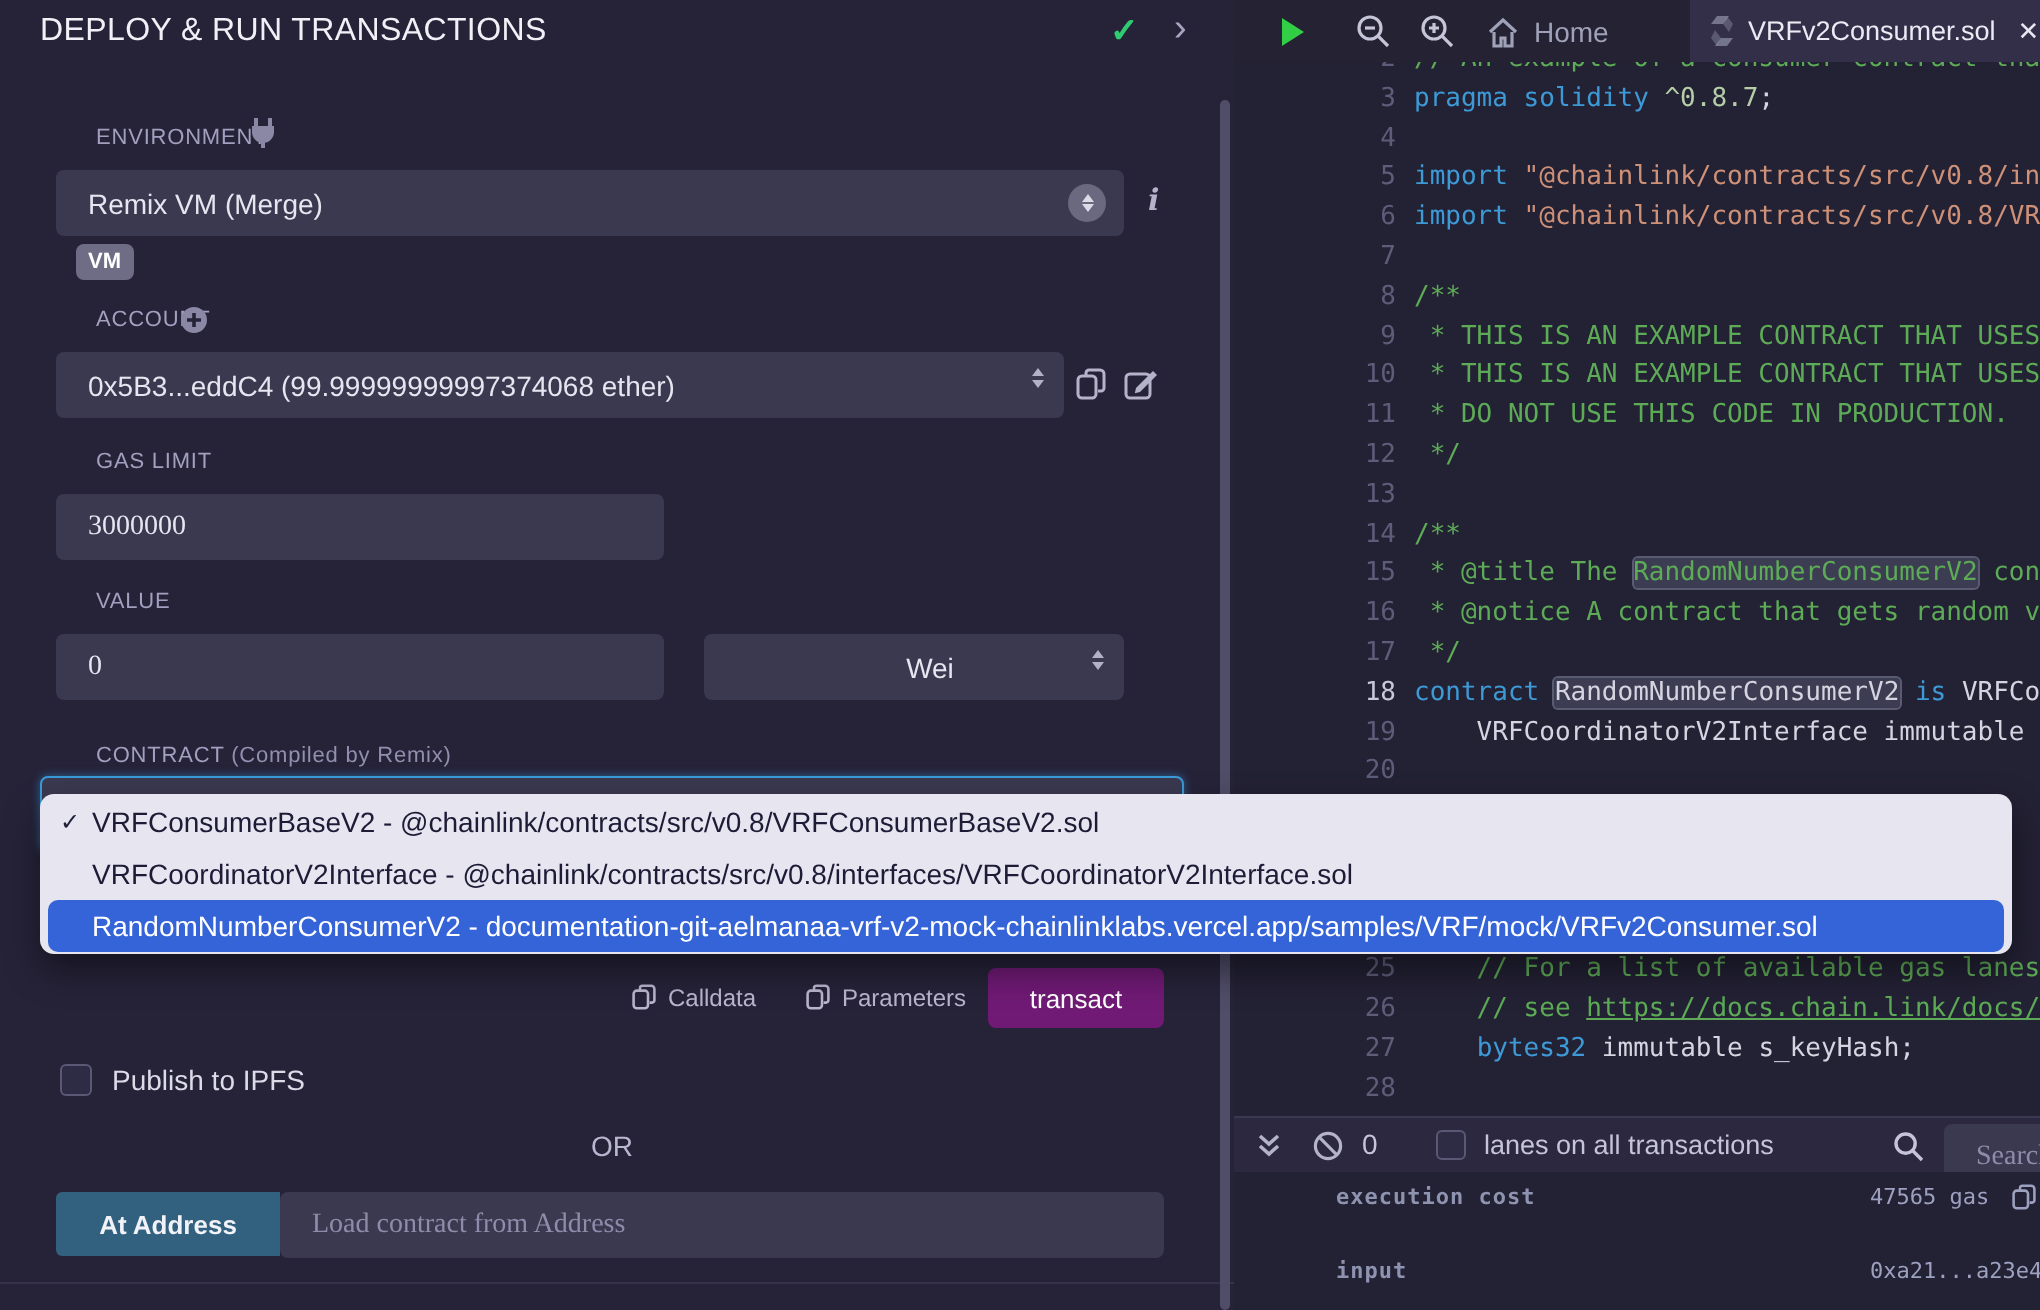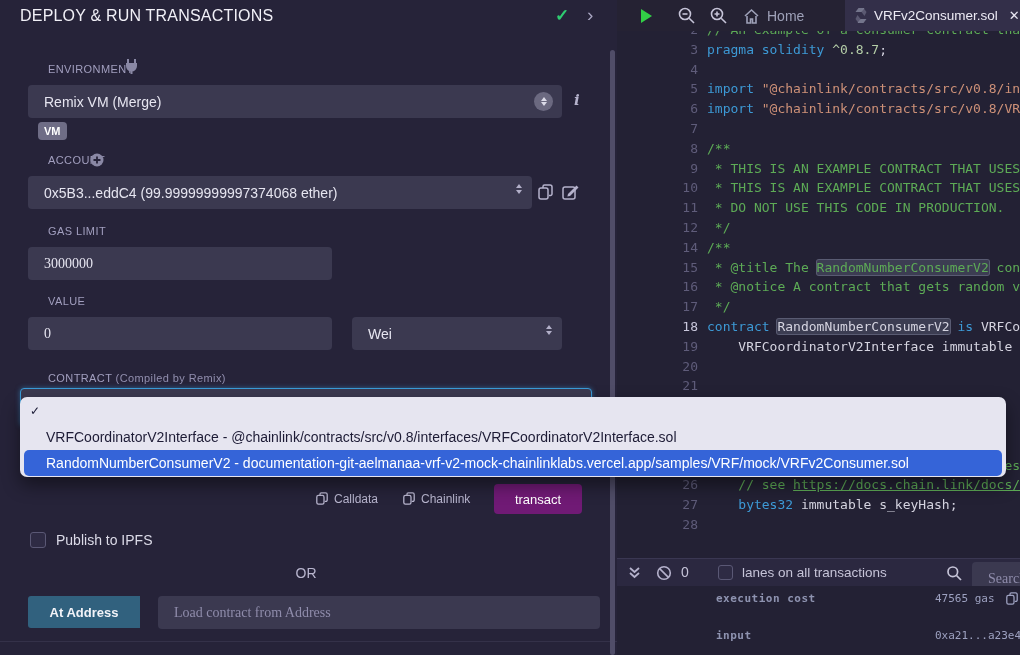--- a/index.html
+++ b/index.html
@@ -45,21 +45,21 @@
   .transact-btn{ position:absolute; left:494px; top:484px; width:88px; height:30px;
     background:#701a75; border:none; border-radius:4px; color:#ffffff; font-size:13px;
     font-family:"Liberation Sans",sans-serif; cursor:pointer; }
   .chk{ position:absolute; width:16px; height:16px; border:1px solid #5a5875; border-radius:3px;
     background:#2e2b44; cursor:pointer; }
   .publish-label{ position:absolute; left:56px; top:532px; font-size:14px; color:#dcdbe8; }
   .or-label{ position:absolute; left:0; top:565px; width:612px; text-align:center; font-size:14px; color:#b9b6cf; }
   .ataddr-btn{ position:absolute; left:28px; top:596px; width:112px; height:32px; background:#31617e;
     border:none; border-radius:3px 0 0 3px; color:#f2f3f8; font-weight:bold; font-size:13px;
     font-family:"Liberation Sans",sans-serif; cursor:pointer; }
-  .ataddr-input{ left:158px; top:596px; width:442px; height:32px; border-radius:0 3px 3px 0; background:#34314a; font-size:13px; }
+  .ataddr-input{ left:140px; top:596px; width:442px; height:32px; border-radius:0 3px 3px 0; background:#34314a; font-size:13px; }
   .panel-bottom-divider{ position:absolute; left:0; top:641px; width:617px; border-top:1px solid #343149; }
   .panel-scrollthumb{ position:absolute; left:610px; top:50px; width:5px; height:605px;
     background:#504d68; border-radius:3px; cursor:pointer; }
 
   
   .dropdown{ position:absolute; left:20px; top:397px; width:986px; height:80px; background:#e6e5f0;
     border-radius:7px; box-shadow:0 8px 18px rgba(0,0,0,.45); z-index:50; padding-top:1px; }
   .opt{ display:flex; align-items:center; height:26px; padding:0 10px; font-size:14px; color:#1d1b35;
     white-space:nowrap; overflow:hidden; cursor:pointer; }
   .opt-check{ width:16px; font-size:12px; color:#20203a; flex:0 0 16px; }
@@ -89,21 +89,21 @@
 
   
   .termbar{ position:absolute; left:0; top:558px; width:403px; height:28px; background:#2b2840;
     border-top:1px solid #3a3752; display:block; }
   .term-count{ position:absolute; left:64px; top:5px; font-size:14px; color:#c6c4d8; }
   .listen-label{ position:absolute; left:125px; top:6px; font-size:13.5px; color:#c6c4d8; white-space:nowrap; }
   .term-chk{ position:absolute; left:101px; top:6px; width:15px; height:15px; }
   .search-input{ left:355px; top:3px; width:70px; height:23px; background:#3b3950; font-size:13px; padding-left:8px; border-radius:3px; }
   .termbody{ position:absolute; left:0; top:586px; width:403px; height:69px; background:#232134; }
   .trow{ position:absolute; left:0; width:100%; height:16px; font-family:"DejaVu Sans Mono",monospace; font-size:11px; }
-  .trow .tkey{ position:absolute; left:51px; font-weight:bold; color:#8e93b0; letter-spacing:.5px;margin-left:48px; }
+  .trow .tkey{ position:absolute; left:51px; font-weight:bold; color:#8e93b0; letter-spacing:.5px; }
   .trow .tval{ position:absolute; left:318px; color:#9da1c0; white-space:nowrap; }
   .trow:nth-child(1){ top:6px; } .trow:nth-child(2){ top:43px; }
 </style>
 </head>
 <body>
 
 <div class="screen">
 
   <aside class="panel">
     <div class="panel-title">DEPLOY &amp; RUN TRANSACTIONS</div>
@@ -153,21 +153,21 @@
           <rect x="1" y="3" width="12" height="12" rx="2" fill="none" stroke="#b5b2cc" stroke-width="1.5"></rect>
           <path d="M6 10l8.5-8.5 2 2L8 12l-2.6.6z" fill="#b5b2cc"></path>
         </svg>
     </span>
 
     <span class="flabel" style="left:28px;top:225px;">GAS LIMIT</span>
     <input class="txt" style="left: 28px; top: 247px; width: 304px;" value="3000000">
 
     <span class="flabel" style="left:28px;top:295px;">VALUE</span>
     <input class="txt" style="left: 28px; top: 317px; width: 304px;" value="0">
-    <div class="ctrl" style="left:352px;top:317px;width:210px;">
+    <div class="ctrl" style="left:352px;top:317px;width:210px;justify-content:center;">
       <span class="val">Wei</span>
       <span class="caret-plain">
           <span class="tri-u"></span>
           <span class="tri-d"></span>
         </span>
     </div>
 
     <span class="flabel" style="left:28px;top:372px;">
       <span>CONTRACT</span>
       <span style="text-transform:none;color:#918eae;">(Compiled by Remix)</span>
@@ -180,21 +180,21 @@
           <path d="M5 4V2.5A1.5 1.5 0 0 1 6.5 1H12a2 2 0 0 1 2 2v7a1.5 1.5 0 0 1-1.5 1.5H11" fill="none" stroke="#b9b6cf" stroke-width="1.6"></path>
         </svg>
     </span>
     <span class="mini-label" style="left:334px;top:492px;">Calldata</span>
     <span class="icon-btn" style="position:absolute;left:403px;top:492px;">
       <svg width="12" height="13" viewBox="0 0 15 16">
           <rect x="1" y="4" width="9" height="11" rx="2" fill="none" stroke="#b9b6cf" stroke-width="1.6"></rect>
           <path d="M5 4V2.5A1.5 1.5 0 0 1 6.5 1H12a2 2 0 0 1 2 2v7a1.5 1.5 0 0 1-1.5 1.5H11" fill="none" stroke="#b9b6cf" stroke-width="1.6"></path>
         </svg>
     </span>
-    <span class="mini-label" style="left:421px;top:492px;">Chainlink</span>
+    <span class="mini-label" style="left:421px;top:492px;">Parameters</span>
     <button class="transact-btn">transact</button>
 
     <span class="chk" style="left:30px;top:532px;"></span>
     <span class="publish-label">Publish to IPFS</span>
 
     <div class="or-label">OR</div>
 
     <button class="ataddr-btn">At Address</button>
     <input class="txt ataddr-input" placeholder="Load contract from Address" style="">
 
@@ -252,20 +252,21 @@
           <div class="cline"><span class="ln">3</span><span class="ct"><span class="tk-kw">pragma solidity </span><span class="tk-num">^0.8.7</span><span class="tk-def">;</span></span></div>
           <div class="cline"><span class="ln">4</span><span class="ct"></span></div>
           <div class="cline"><span class="ln">5</span><span class="ct"><span class="tk-kw">import </span><span class="tk-str">"@chainlink/contracts/src/v0.8/interfaces/VRFCoordinatorV2Interface.sol";</span></span></div>
           <div class="cline"><span class="ln">6</span><span class="ct"><span class="tk-kw">import </span><span class="tk-str">"@chainlink/contracts/src/v0.8/VRFConsumerBaseV2.sol";</span></span></div>
           <div class="cline"><span class="ln">7</span><span class="ct"></span></div>
           <div class="cline"><span class="ln">8</span><span class="ct"><span class="tk-cmt">/**</span></span></div>
           <div class="cline"><span class="ln">9</span><span class="ct"><span class="tk-cmt"> * THIS IS AN EXAMPLE CONTRACT THAT USES HARDCODED VALUES FOR CLARITY.</span></span></div>
           <div class="cline"><span class="ln">10</span><span class="ct"><span class="tk-cmt"> * THIS IS AN EXAMPLE CONTRACT THAT USES UN-AUDITED CODE.</span></span></div>
           <div class="cline"><span class="ln">11</span><span class="ct"><span class="tk-cmt"> * DO NOT USE THIS CODE IN PRODUCTION.</span></span></div>
           <div class="cline"><span class="ln">12</span><span class="ct"><span class="tk-cmt"> */</span></span></div>
+          <div class="cline"><span class="ln">13</span><span class="ct"></span></div>
           <div class="cline"><span class="ln">14</span><span class="ct"><span class="tk-cmt">/**</span></span></div>
           <div class="cline"><span class="ln">15</span><span class="ct"><span class="tk-cmt"> * @title The </span><span class="tk-cmt tk-hl">RandomNumberConsumerV2</span><span class="tk-cmt"> contract</span></span></div>
           <div class="cline"><span class="ln">16</span><span class="ct"><span class="tk-cmt"> * @notice A contract that gets random values from Chainlink VRF V2</span></span></div>
           <div class="cline"><span class="ln">17</span><span class="ct"><span class="tk-cmt"> */</span></span></div>
           <div class="cline"><span class="ln act">18</span><span class="ct"><span class="tk-kw">contract </span><span class="tk-def tk-hl">RandomNumberConsumerV2</span><span class="tk-def"> </span><span class="tk-kw">is</span><span class="tk-def"> VRFConsumerBaseV2 {</span></span></div>
           <div class="cline"><span class="ln">19</span><span class="ct"><span class="tk-def">    VRFCoordinatorV2Interface immutable COORDINATOR;</span></span></div>
           <div class="cline"><span class="ln">20</span><span class="ct"></span></div>
           <div class="cline"><span class="ln">21</span><span class="ct"></span></div>
           <div class="cline"><span class="ln">22</span><span class="ct"></span></div>
           <div class="cline"><span class="ln">23</span><span class="ct"></span></div>
@@ -316,20 +317,21 @@
             <span class="tkey">input</span>
             <span class="tval">0xa21...a23e4</span>
           </div>
         </div>
     </div>
   </section>
 
   <div class="dropdown" id="contract-options">
       <div class="opt">
         <span class="opt-check">✓</span>
+        <span>VRFConsumerBaseV2 - @chainlink/contracts/src/v0.8/VRFConsumerBaseV2.sol</span>
       </div>
       <div class="opt">
         <span class="opt-check"></span>
         <span>VRFCoordinatorV2Interface - @chainlink/contracts/src/v0.8/interfaces/VRFCoordinatorV2Interface.sol</span>
       </div>
       <div class="opt sel">
         <span class="opt-check"></span>
         <span>RandomNumberConsumerV2 - documentation-git-aelmanaa-vrf-v2-mock-chainlinklabs.vercel.app/samples/VRF/mock/VRFv2Consumer.sol</span>
       </div>
     </div>

